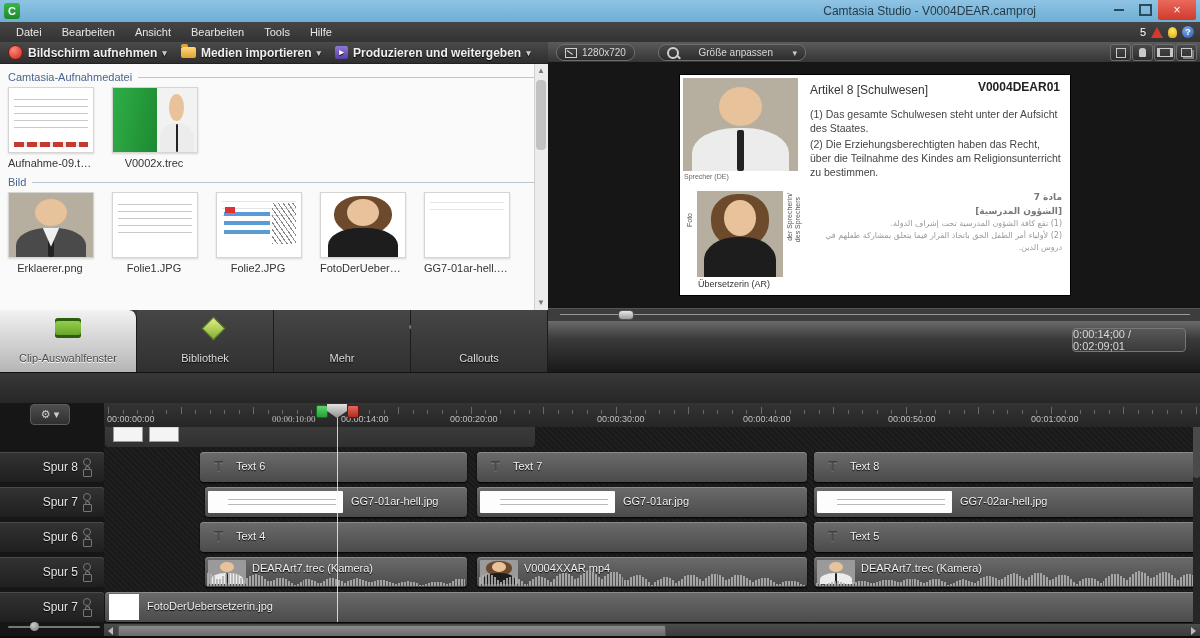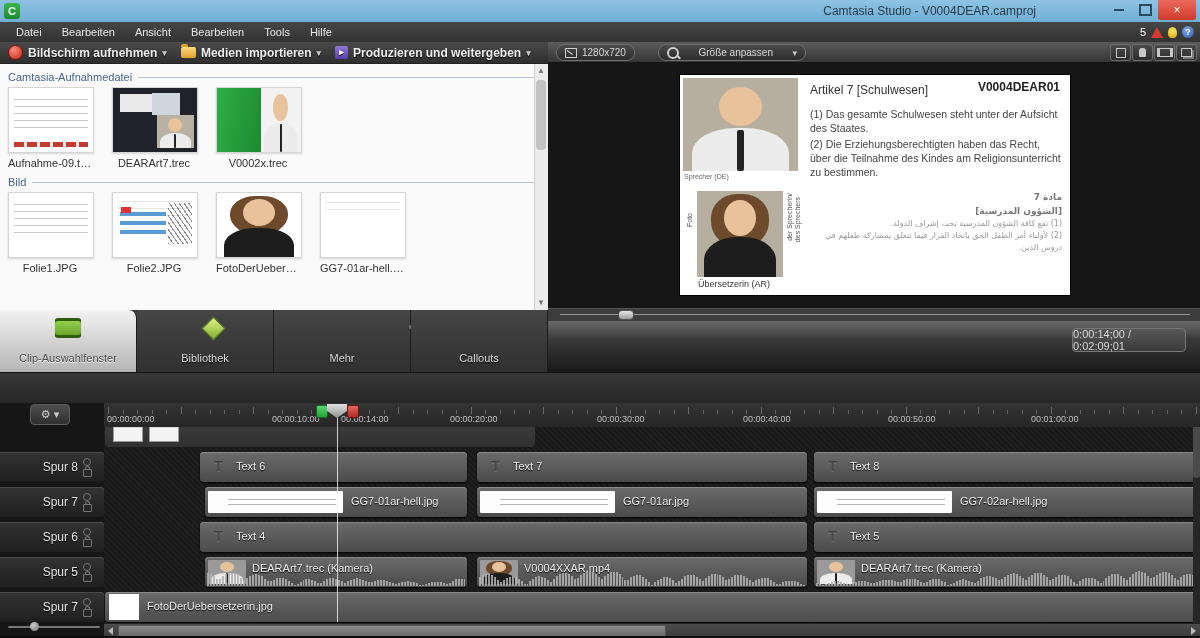--- a/index.html
+++ b/index.html
@@ -213,54 +213,50 @@
       <div class="bin-row">
         <div class="bin-item">
           <div class="thumb">
             <i class="doc-lines"></i>
             <i class="red-bar"></i>
           </div>
           <div class="bin-label">Aufnahme-09.trec</div>
         </div>
         <div class="bin-item">
           <div class="thumb">
-            <i class="screen-dark"></i>
-            <i class="win1"></i>
-            <i class="win2"></i>
-            <i class="cam-box">
-              <span class="person">
-                <span class="p-head" style="left: 31%; top: 10%; width: 38%; height: 42%;"></span>
-                <span class="p-body" style="left: 8%; top: 54%; width: 84%; height: 60%; background: rgb(236, 236, 236);"></span>
-                <span class="p-tie" style="left: 47%; top: 56%; height: 44%;"></span>
-              </span>
-            </i>
-          </div>
-          <div class="bin-label">DEARArt7.trec</div>
-        </div>
-        <div class="bin-item">
-          <div class="thumb">
             <i class="green-half"></i>
             <i class="white-half">
               <span class="person">
                 <span class="p-head" style="left: 31%; top: 10%; width: 38%; height: 42%;"></span>
                 <span class="p-body" style="left: 8%; top: 54%; width: 84%; height: 60%; background: rgb(236, 236, 236);"></span>
                 <span class="p-tie" style="left: 47%; top: 56%; height: 44%;"></span>
               </span>
             </i>
           </div>
           <div class="bin-label">V0002x.trec</div>
         </div>
       </div>
     </div>
     <div class="bin-section">
       <div class="bin-head">
         <span>Bild</span>
         <span class="rule"></span>
       </div>
       <div class="bin-row">
+        <div class="bin-item">
+          <div class="thumb" style="background: rgb(182, 174, 159);">
+            <span class="person">
+              <span class="p-head" style="left: 31%; top: 10%; width: 38%; height: 42%;"></span>
+              <span class="p-body" style="left: 8%; top: 54%; width: 84%; height: 60%; background: rgb(74, 74, 74);"></span>
+              <span class="p-tie" style="left: 47%; top: 56%; height: 44%;"></span>
+              <span style="position: absolute; left: 40%; top: 54%; width: 20%; height: 30%; background: rgb(240, 240, 240); clip-path: polygon(0px 0px, 100% 0px, 50% 100%);"></span>
+            </span>
+          </div>
+          <div class="bin-label">Erklaerer.png</div>
+        </div>
         <div class="bin-item">
           <div class="thumb">
             <i class="doc-lines"></i>
           </div>
           <div class="bin-label">Folie1.JPG</div>
         </div>
         <div class="bin-item">
           <div class="thumb">
             <i class="doc-lines faint"></i>
             <i class="blue-bits"></i>
@@ -334,21 +330,21 @@
 <div id="canvas" class="abs">
   <div class="cv-photo" id="cv-man" style="left:3px;top:3px;width:115px;height:93px">
       <span class="person">
         <span class="p-head" style="left: 31%; top: 10%; width: 38%; height: 42%;"></span>
         <span class="p-body" style="left: 8%; top: 54%; width: 84%; height: 60%; background: rgb(236, 236, 236);"></span>
         <span class="p-tie" style="left: 47%; top: 56%; height: 44%;"></span>
       </span>
     </div>
   <div class="abs" id="cv-speaker">Sprecher (DE)</div>
   <div class="abs" id="cv-docid">V0004DEAR01</div>
-  <div class="abs" id="cv-heading">Artikel 7 [Schulwesen]</div>
+  <div class="abs" id="cv-heading">Artikel 8 [Schulwesen]</div>
   <div class="abs cv-para" style="top:32px">(1) Das gesamte Schulwesen steht unter der Aufsicht des Staates.</div>
   <div class="abs cv-para" style="top:62px">(2) Die Erziehungsberechtigten haben das Recht, über die Teilnahme des Kindes am Religionsunterricht zu bestimmen.</div>
   <div class="abs vtext" style="left:6px;top:138px">Foto</div>
   <div class="cv-photo" id="cv-woman" style="left:17px;top:116px;width:86px;height:86px">
       <span class="person">
         <span class="p-hair" style="left: 16%; top: 4%; width: 68%; height: 62%;"></span>
         <span class="p-head" style="left: 31%; top: 10%; width: 38%; height: 42%;"></span>
         <span class="p-body" style="left: 8%; top: 54%; width: 84%; height: 60%; background: rgb(29, 29, 29);"></span>
       </span>
     </div>
@@ -885,21 +881,21 @@
     <span class="tick" style="left: 975.5px; height: 4px;"></span>
     <span class="tick" style="left: 990px; height: 4px;"></span>
     <span class="tick" style="left: 1004.5px; height: 4px;"></span>
     <span class="tick" style="left: 1019px; height: 7px;"></span>
     <span class="tick" style="left: 1033.5px; height: 4px;"></span>
     <span class="tick" style="left: 1048px; height: 4px;"></span>
     <span class="tick" style="left: 1062.5px; height: 4px;"></span>
     <span class="tick" style="left: 1077px; height: 4px;"></span>
     <span class="tick" style="left: 1091.5px; height: 7px;"></span>
     <span class="rlabel" style="left: 3px;">00:00:00:00</span>
-    <span class="rlabel" style="left: 168px;">00:00:10:00</span>
+    <span class="rlabel" style="left: 168px; font-family: Liberation Serif, serif;">00:00:10:00</span>
     <span class="rlabel" style="left: 237px;">00:00:14:00</span>
     <span class="rlabel" style="left: 346px;">00:00:20:00</span>
     <span class="rlabel" style="left: 493px;">00:00:30:00</span>
     <span class="rlabel" style="left: 639px;">00:00:40:00</span>
     <span class="rlabel" style="left: 784px;">00:00:50:00</span>
     <span class="rlabel" style="left: 927px;">00:01:00:00</span>
   </div>
 <div id="gear-btn" class="abs">⚙ ▾</div>
 <div id="track-heads" class="abs">
     <div class="thead" style="top: 49px;">

